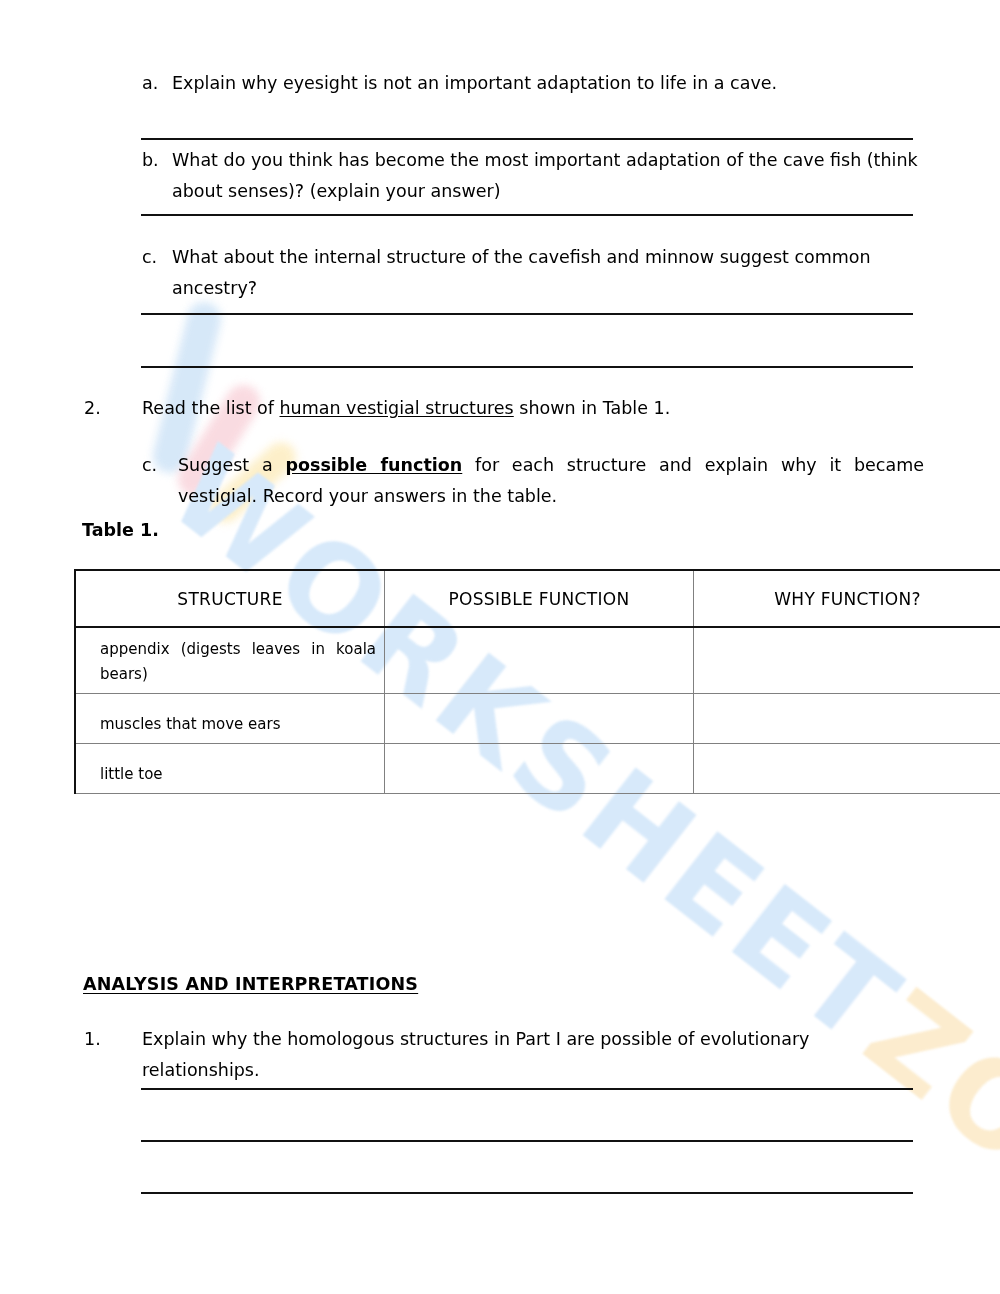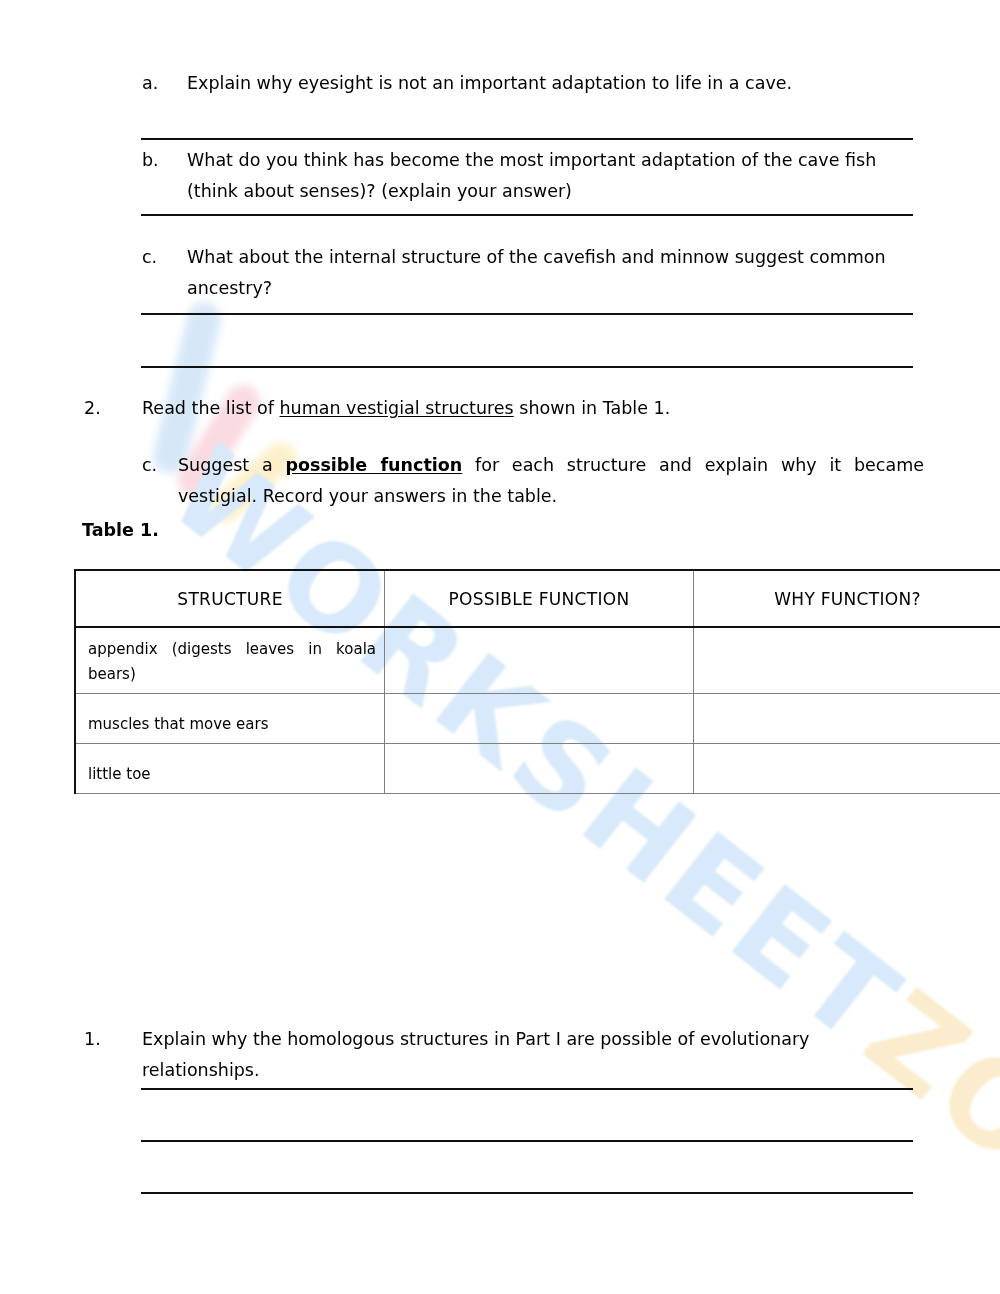--- a/index.html
+++ b/index.html
@@ -87,21 +87,20 @@
     align-items: flex-start;
     font-size: 17.5px;
     line-height: 31px;
   }
   .q-marker {
     flex: 0 0 auto;
     white-space: nowrap;
   }
   .q-text {
     flex: 1 1 auto;
-    margin-left: 15px;
   }
 
   .rule {
     position: absolute;
     height: 0;
     border-top: 2.2px solid #111;
   }
 
   .num-item {
     position: absolute;
@@ -157,21 +156,21 @@
     font-weight: 400;
     font-size: 17px;
     letter-spacing: .3px;
   }
   table.vt thead th.c1 { border-left: 2.4px solid #111; }
   table.vt thead th.c3 { border-right: 2.4px solid #111; }
 
   table.vt td.structure {
     font-size: 15px;
     line-height: 25px;
-    padding: 0 8px 6px 12px;
+    padding: 0 8px 6px 24px;
     border-left: 2.4px solid #111;
     text-align: justify;
     text-justify: inter-word;
   }
   table.vt td.blank-last { border-right: 2.4px solid #111; }
   table.vt tr.last td { border-bottom: 2.4px solid #111; }
   table.vt tr.strong-top td { border-top: 1.6px solid #333; }
 
   .row-tall { height: 66px; }
   .row-std  { height: 50px; }
@@ -246,20 +245,21 @@
         <td class="blank-last"></td>
       </tr>
       <tr class="row-std">
         <td class="structure">little toe</td>
         <td></td>
         <td class="blank-last"></td>
       </tr>
     </tbody>
   </table>
 
+  <div class="section-head" style="left:83px; top:974px;">ANALYSIS AND INTERPRETATIONS</div>
 
   <div class="num-item" style="left:84px; top:1024px; width:840px;">
     <span class="num-marker">1.</span>
     <span class="num-body">Explain why the homologous structures in Part I are possible of evolutionary relationships.</span>
   </div>
 
   <div class="rule" style="left:141px; top:1088px; width:772px;"></div>
   <div class="rule" style="left:141px; top:1140px; width:772px;"></div>
   <div class="rule" style="left:141px; top:1192px; width:772px;"></div>
 

